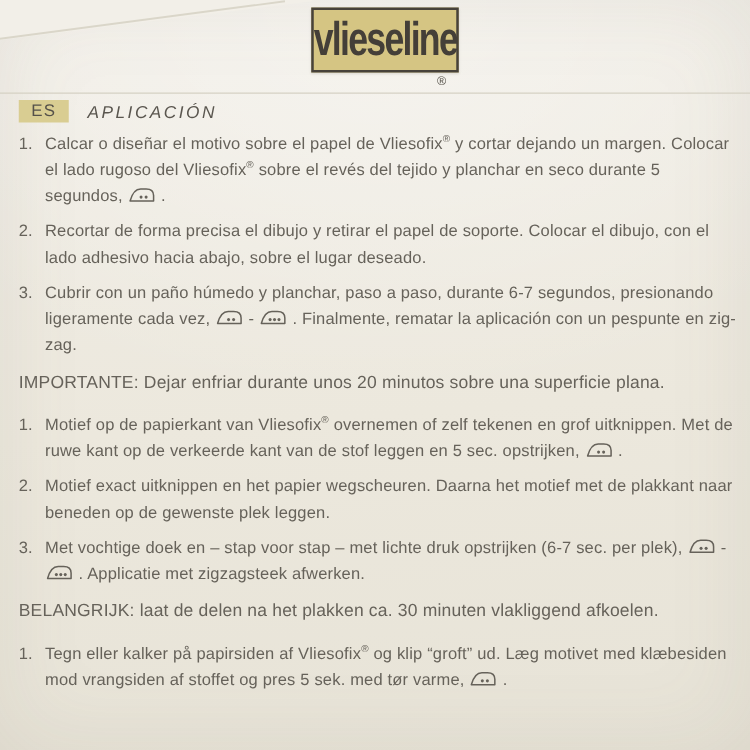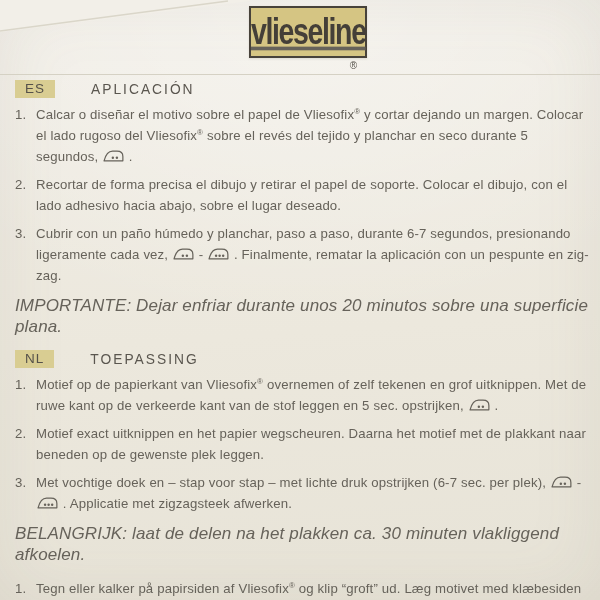--- a/index.html
+++ b/index.html
@@ -6,44 +6,44 @@
   body{width:600px;height:600px;overflow:hidden;font-family:"Liberation Sans",sans-serif;}
   .photo{
     position:relative;width:600px;height:600px;overflow:hidden;
     background:
       radial-gradient(130% 90% at 50% 0%, rgba(255,255,255,0.40), rgba(255,255,255,0) 60%),
       linear-gradient(176deg, #f1eee7 0%, #ece8dd 55%, #e7e3d7 100%);
     box-shadow: inset 0 0 70px rgba(115,105,85,0.10);
     color:var(--ink,#66625a);
   }
   .corner{position:absolute;top:0;left:0;}
-  .logo-wrap{position:relative;width:112px;height:52px;margin:6px auto 0;transform:translateX(5px);text-decoration:underline;}
+  .logo-wrap{position:relative;width:112px;height:52px;margin:6px auto 0;transform:translateX(5px);}
   .logo-box{
     width:114px;height:48px;border:2px solid #47423a;background:var(--logo-box,#d5c583);
     display:flex;align-items:center;justify-content:center;
     box-shadow:0 1px 2px rgba(90,80,60,0.15);
   }
   .logo-text{
     font-size:31px;font-weight:700;letter-spacing:-1.5px;color:var(--logo-ink,#443f38);
     transform:scale(0.92,1.22);white-space:nowrap;
   }
   .logo-reg{position:absolute;right:4px;bottom:-13px;font-size:10px;color:#57534b;}
   .rule{margin-top:16px;border-top:1px solid #d5d1c4;width:100%;}
   #sections{padding:5px 10px 0 15px;}
   section{margin-bottom:13px;}
-  .sec-head{margin:0 0 6px 0;display:flex;align-items:center;gap:21px;}
+  .sec-head{margin:0 0 6px 0;display:flex;align-items:center;}
   .code-box{
     display:inline-block;background:var(--badge,#d9cd92);color:#55514a;
     font-size:13.5px;letter-spacing:1px;padding:1px 10px 2px 10px;margin-right:15px;
   }
-  .sec-title{font-size:13.8px;letter-spacing:2px;color:#5a564f;}
+  .sec-title{font-size:13.8px;letter-spacing:2px;color:#5a564f;font-style:italic;}
   .item{display:flex;margin-bottom:7px;font-size:13.2px;line-height:21px;letter-spacing:0.15px;}
   .num{flex:none;width:21px;}
   .item-text{flex:1;}
-  .note{margin:9px 0 0 0;font-size:17px;line-height:21px;letter-spacing:0.15px;font-style:italic;}
+  .note{margin:9px 0 0 0;font-size:14px;line-height:21px;letter-spacing:0.15px;}
   sup{font-size:8px;vertical-align:super;line-height:0;}
   .iron{width:21px;height:14px;vertical-align:-2px;margin:0 1px;}
 </style>
 </head>
 <body>
 
 <div class="photo">
   <svg class="corner" width="250" height="40">
     <polygon points="0,0 250,0 250,1 0,32" fill="#f2efe8"></polygon>
     <line x1="0" y1="31" x2="228" y2="1" stroke="#dad6c9" stroke-width="1.5"></line>
@@ -85,24 +85,20 @@
             </svg> - <svg viewBox="0 0 26 17" class="iron">
               <path d="M1.3 14.5 H24.6 V9 C24.6 4.2 21.2 2.5 17.3 2.5 H11.8 C6.8 2.5 3.4 6.6 1.3 14.5 Z" fill="none" stroke="#66625a" stroke-width="1.5" stroke-linejoin="round"></path>
               <circle cx="10" cy="10.6" r="1.5" fill="#66625a"></circle>
               <circle cx="14.4" cy="10.6" r="1.5" fill="#66625a"></circle>
               <circle cx="18.8" cy="10.6" r="1.5" fill="#66625a"></circle>
             </svg> . Finalmente, rematar la aplicación con un pespunte en zig-zag.</span>
         </div>
         <p class="note">IMPORTANTE: Dejar enfriar durante unos 20 minutos sobre una superficie plana.</p>
       </section>
       <section>
-        <div class="sec-head">
-          <span class="code-box">NL</span>
-          <span class="sec-title">TOEPASSING</span>
-        </div>
         <div class="item">
           <span class="num">1.</span>
           <span class="item-text">Motief op de papierkant van Vliesofix<sup>®</sup> overnemen of zelf tekenen en grof uitknippen. Met de ruwe kant op de verkeerde kant van de stof leggen en 5 sec. opstrijken, <svg viewBox="0 0 26 17" class="iron">
               <path d="M1.3 14.5 H24.6 V9 C24.6 4.2 21.2 2.5 17.3 2.5 H11.8 C6.8 2.5 3.4 6.6 1.3 14.5 Z" fill="none" stroke="#66625a" stroke-width="1.5" stroke-linejoin="round"></path>
               <circle cx="12.2" cy="10.6" r="1.5" fill="#66625a"></circle>
               <circle cx="17.2" cy="10.6" r="1.5" fill="#66625a"></circle>
             </svg> .</span>
         </div>
         <div class="item">
           <span class="num">2.</span>

